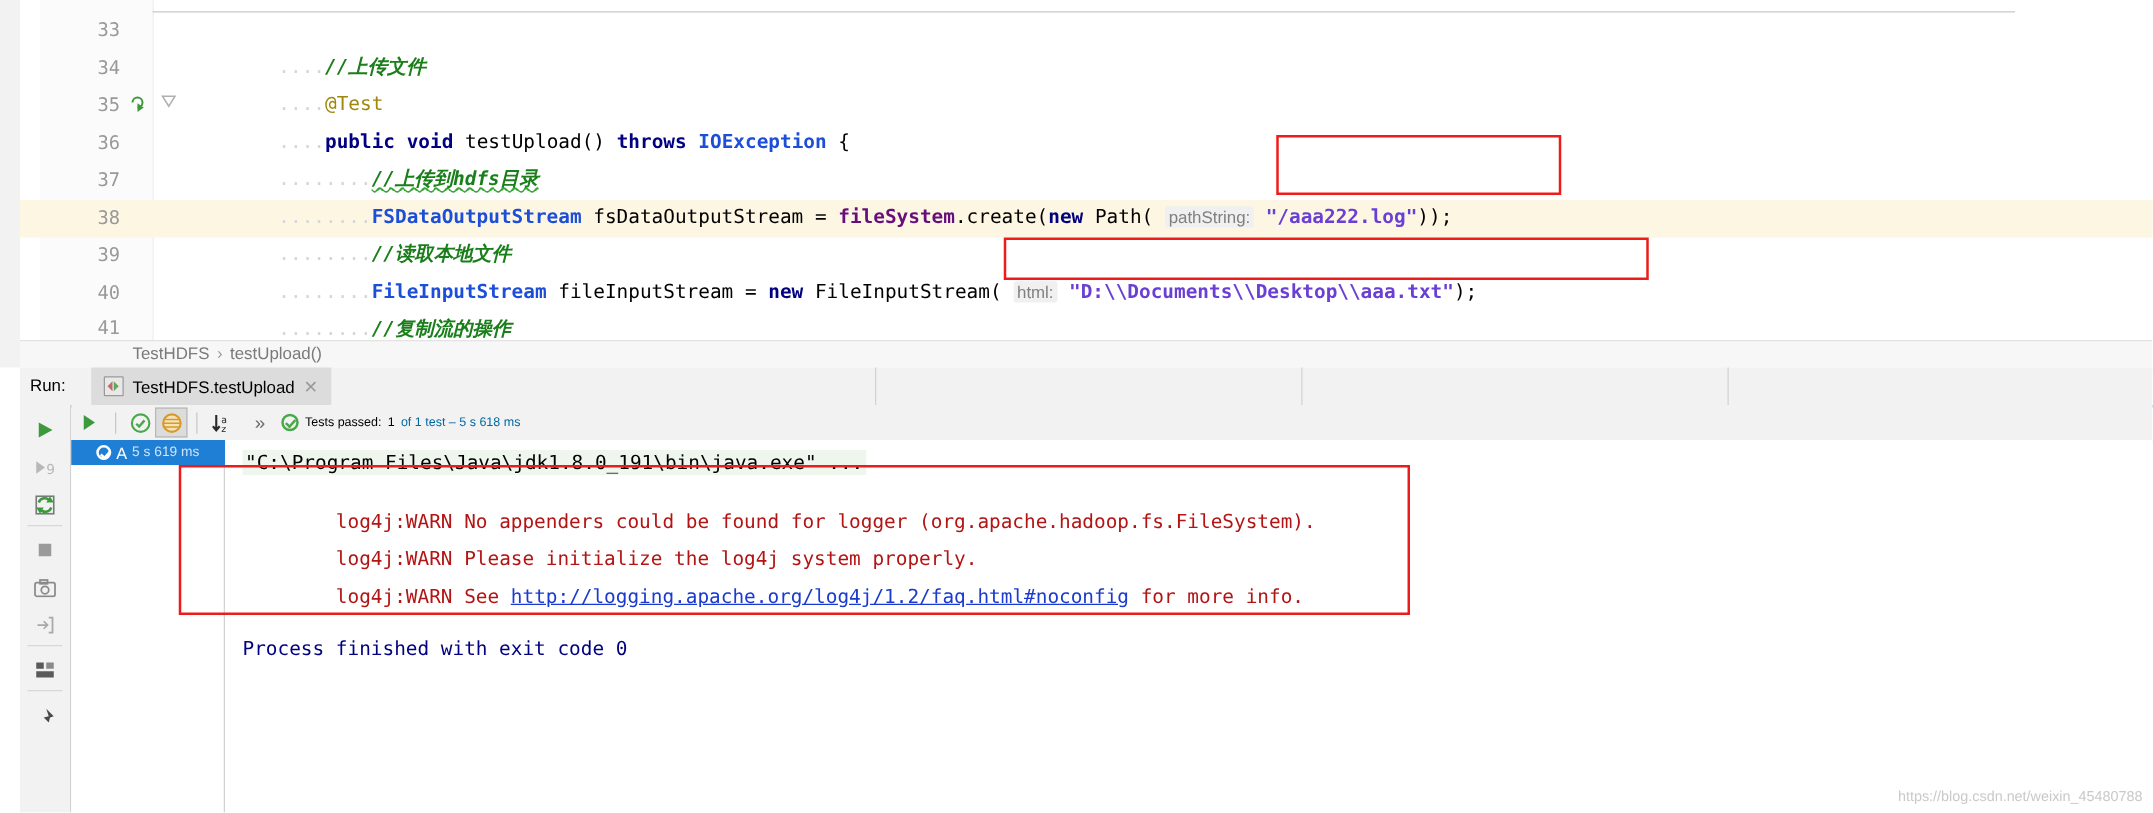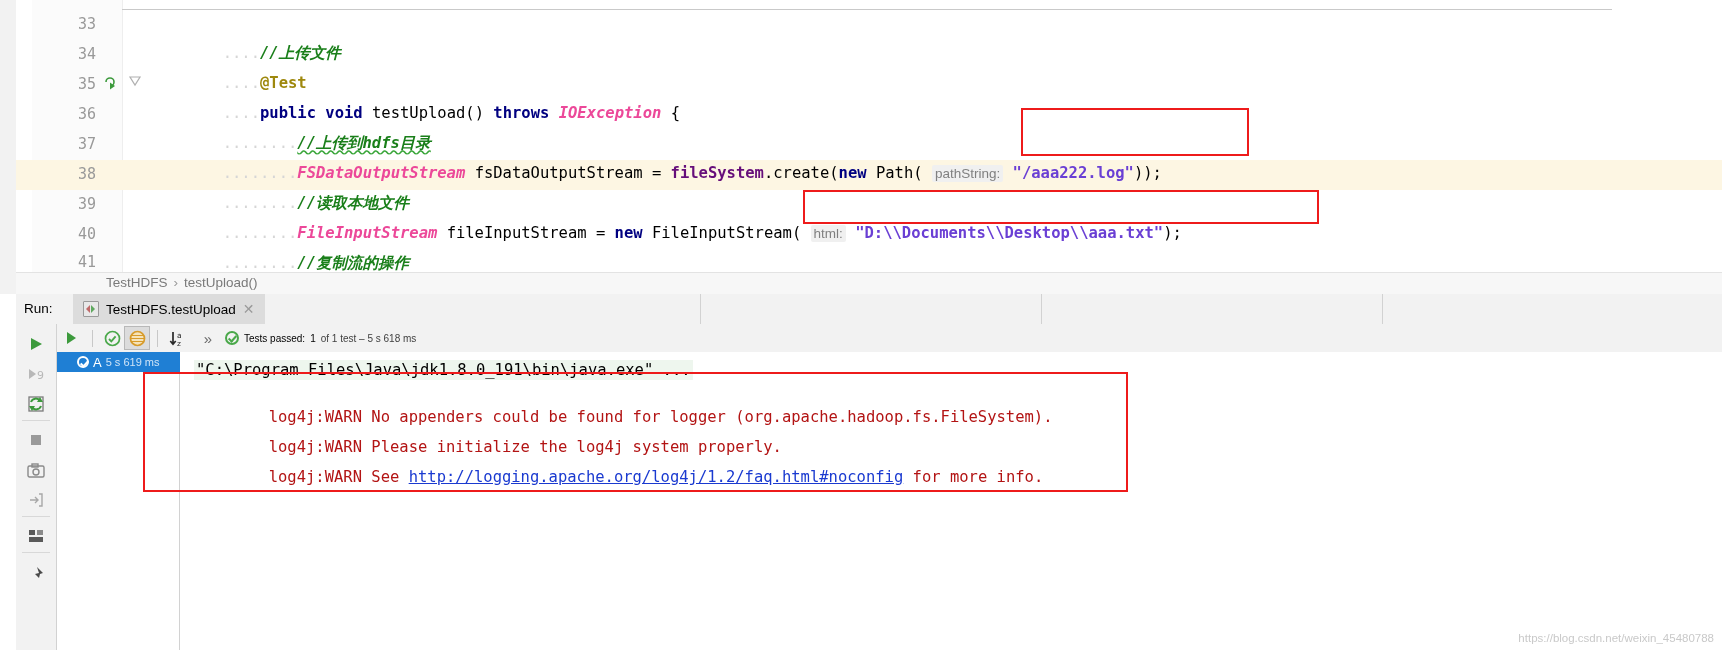--- a/index.html
+++ b/index.html
@@ -23,21 +23,21 @@
 
   .ln{position:absolute;width:64px;text-align:right;color:#999999;
       font-family:"DejaVu Sans Mono", monospace;font-size:15px;}
 
   .row{position:absolute;left:0;height:30px;line-height:30px;white-space:pre;}
   .hl-row{position:absolute;left:0;width:1722px;height:30px;background:#fdf6e3;}
 
   .indent{color:#d6d6d6;}
   .kw{color:#000080;font-weight:bold;}
   .cmt{color:#1a7f1a;font-weight:bold;font-style:italic;}
-  .cls{color:#ec4899;font-weight:bold;font-style:italic;}
+  .cls{color:#1d4ed8;font-weight:bold;}
   .fld{color:#660e7a;font-weight:bold;}
   .str{color:#6a3fd4;font-weight:bold;}
   .num{color:#0000ff;}
   .plain{color:#000000;}
   .hint{color:#808080;background:#f0f0f0;border-radius:2px;padding:1px 3px;
         font-family:"Liberation Sans", sans-serif;font-size:13.5px;}
   .squiggle{text-decoration:underline wavy #3aa63a;text-decoration-skip-ink:none;}
 
   .run-marker{position:absolute;color:#3c9a3c;font-size:15px;}
   .fold{position:absolute;color:#9a9a9a;font-size:12px;}
@@ -83,21 +83,21 @@
           transform:rotate(-90deg);text-align:center;white-space:nowrap;
           font-family:"Liberation Sans", sans-serif;}
 
   
   .rtoolbar{position:absolute;left:57px;top:30px;width:1665px;height:28px;background:#f2f2f2;
             border-bottom:1px solid #d8d8d8;display:flex;align-items:center;gap:0;}
   .rt-item{display:flex;align-items:center;justify-content:center;height:24px;}
   .rt-sep{width:1px;height:17px;background:#c8c8c8;margin:0 7px;}
   .status{font-size:10px;display:flex;align-items:center;gap:5px;}
   .st-bold{color:#000;}
-  .st-dim{color:#404040;}
+  .st-dim{color:#0369a1;}
 
   
   .testtree{position:absolute;left:57px;top:58px;width:122px;height:298px;background:#fff;
             border-right:1px solid #d2d2d2;}
   .tt-row{position:absolute;left:0;top:0;width:122px;height:20px;background:#1f7fd4;
           display:flex;align-items:center;gap:4px;padding-left:20px;color:#fff;font-size:13px;}
   .tt-time{color:#cfe4f7;font-size:11px;}
 
   
   .console{position:absolute;left:180px;top:58px;width:1542px;height:298px;background:#fff;
@@ -156,21 +156,21 @@
       </svg>
     </div>
 
     <div class="codearea">
 
       <div class="row" style="left:26px;top:8px;">
         <span class="indent">....</span><span class="cmt">//上传文件</span>
       </div>
 
       <div class="row" style="left:26px;top:38px;">
-        <span class="indent">....</span><span style="color:#9e880d;font-weight:bold;text-align:right;">@Test</span>
+        <span class="indent">....</span><span style="color:#9e880d;font-weight:normal;text-align:right;">@Test</span>
       </div>
 
       <div class="row" style="left:26px;top:68px;">
         <span class="indent">....</span><span class="kw">public</span><span class="plain"> </span><span class="kw">void</span><span class="plain"> testUpload() </span><span class="kw">throws</span><span class="plain"> </span><span class="cls">IOException</span><span class="plain"> {</span>
       </div>
 
       <div class="row" style="left:26px;top:98px;">
         <span class="indent">........</span><span class="cmt squiggle">//上传到hdfs目录</span>
       </div>
 
@@ -323,19 +323,20 @@
       <div class="c-cmd">"C:\Program Files\Java\jdk1.8.0_191\bin\java.exe" ...</div>
       <div class="c-warn" style="top:38px;">
         <span>log4j:WARN No appenders could be found for logger (org.apache.hadoop.fs.FileSystem).</span>
       </div>
       <div class="c-warn" style="top:68px;">
         <span>log4j:WARN Please initialize the log4j system properly.</span>
       </div>
       <div class="c-warn" style="top:98px;">
         <span>log4j:WARN See </span><span class="c-link">http://logging.apache.org/log4j/1.2/faq.html#noconfig</span><span> for more info.</span>
       </div>
+      <div class="c-done" style="top:158px;">Process finished with exit code 0</div>
     </div>
 
     <div class="redbox" style="left:143px;top:78px;width:985px;height:120px;"></div>
   </div>
 
   <div class="watermark">https://blog.csdn.net/weixin_45480788</div>
 </div>
 
 </body></html>

